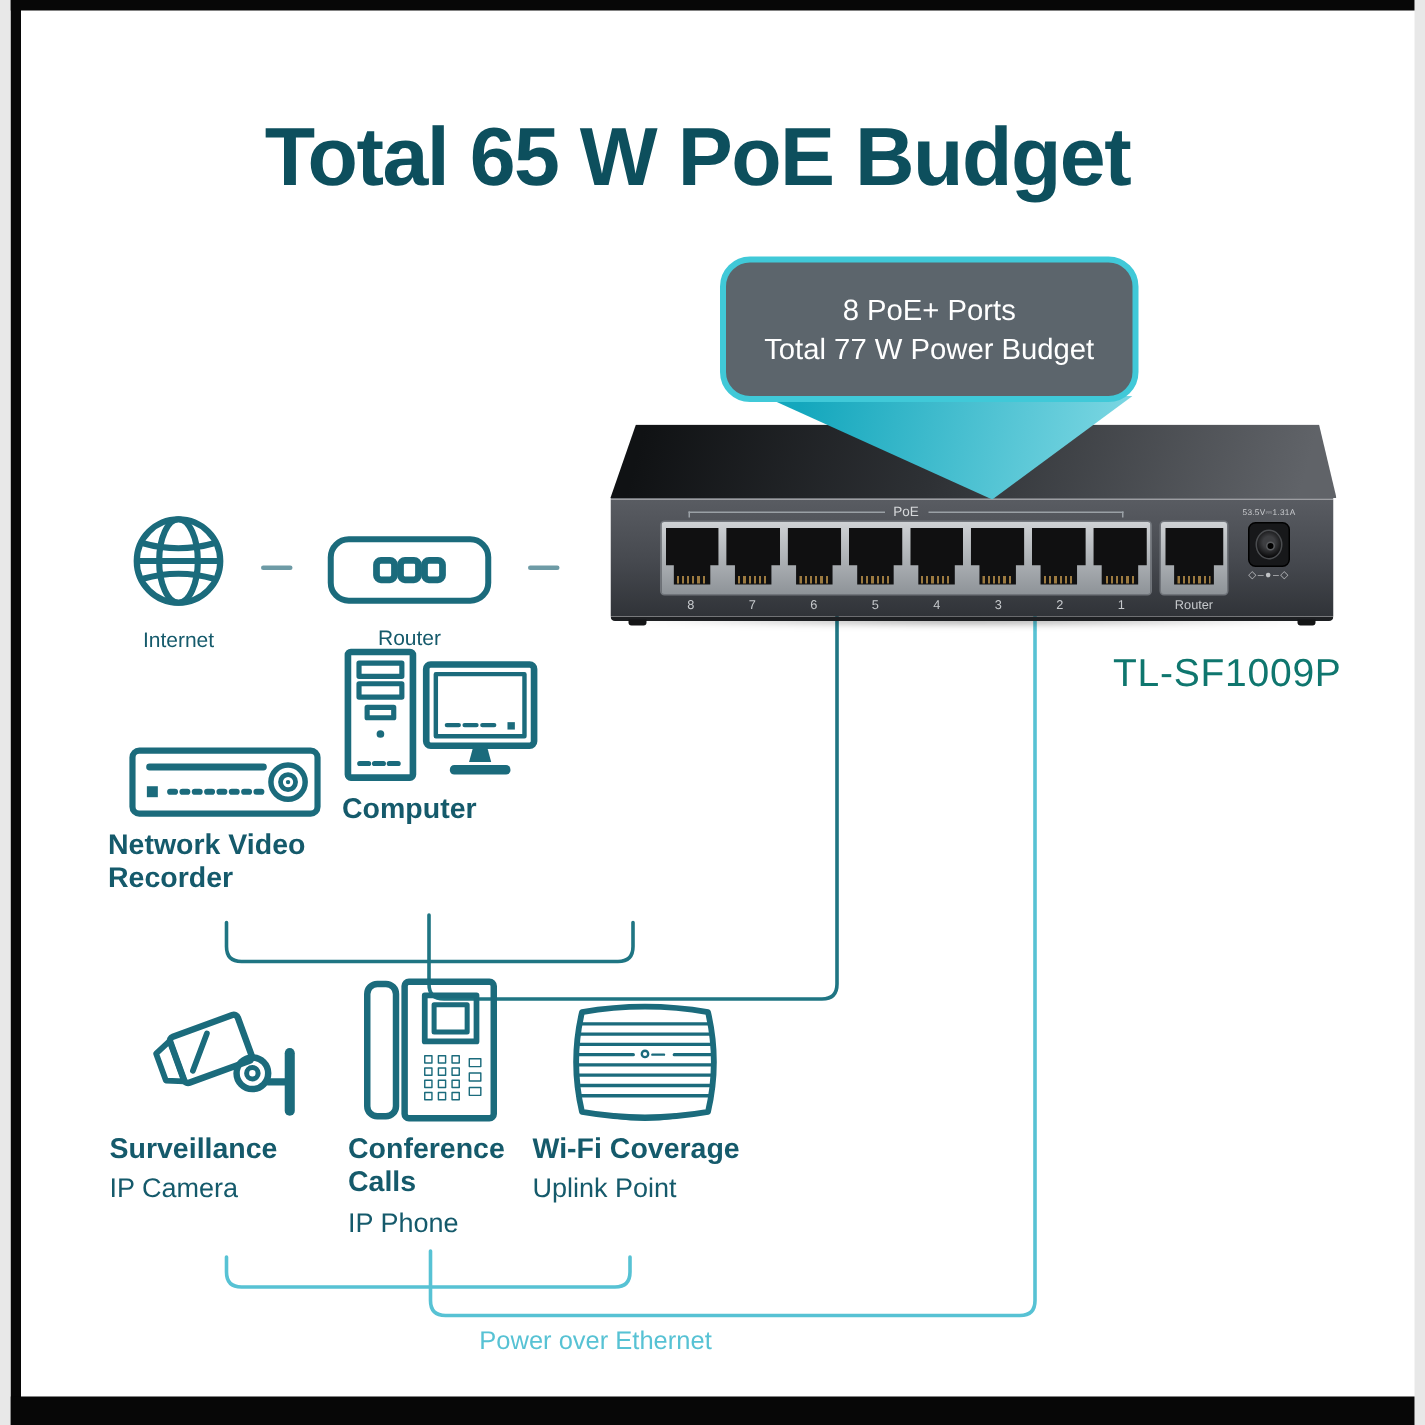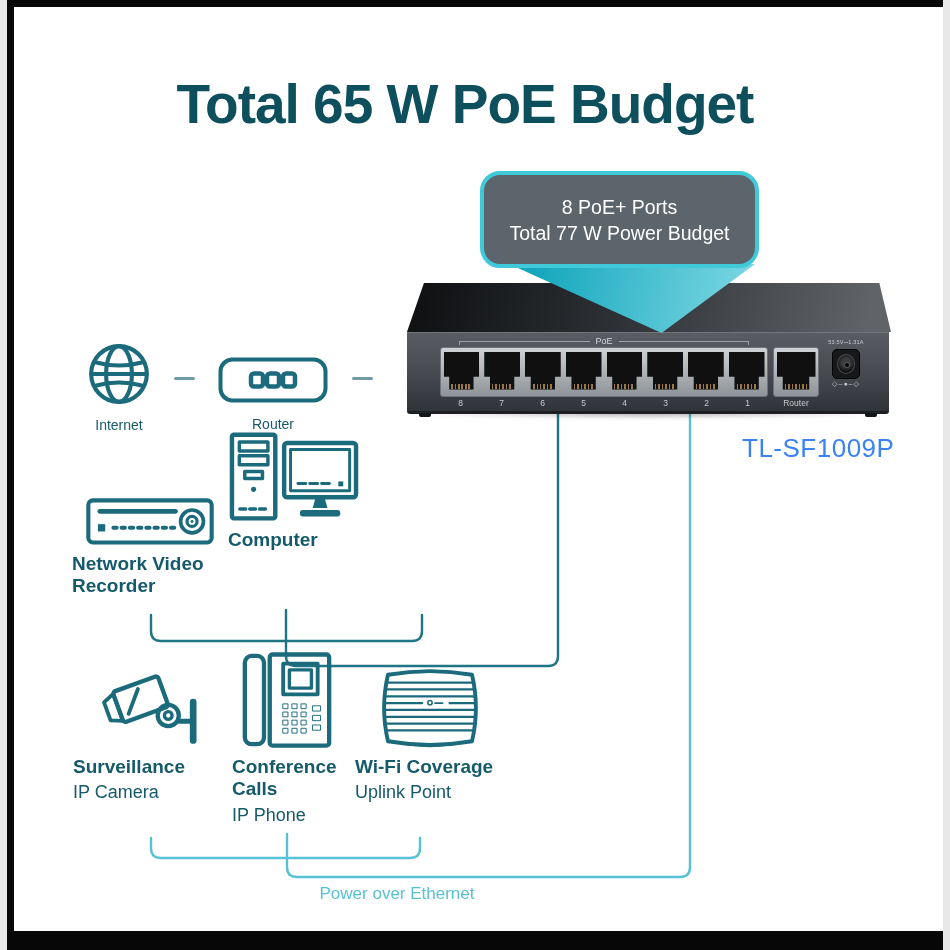--- a/index.html
+++ b/index.html
@@ -74,21 +74,21 @@
   .rating{font-size:5.5px;color:#c9cbce;letter-spacing:.2px;white-space:nowrap;}
   .dcjack{width:26px;height:28px;margin:3px auto 1px;background:#17181a;border:1px solid #000;
           border-radius:5px;position:relative;}
   .dcjack::before{content:"";position:absolute;inset:4px;border-radius:50%;border:1px solid #4a4c4f;
           background:radial-gradient(circle at 50% 42%,#3d3e41 0 30%,#0b0b0c 75%);}
   .dcjack::after{content:"";position:absolute;left:50%;top:50%;width:4px;height:4px;margin:-2px 0 0 -2px;
           border-radius:50%;background:#000;border:1px solid #5a5c5f;}
   .polar{font-size:7px;color:#c0c2c5;letter-spacing:1px;}
   .shadow{position:absolute;left:402px;top:409px;width:478px;height:9px;z-index:1;
           background:radial-gradient(ellipse at 50% 50%,rgba(0,0,0,.38),rgba(0,0,0,0) 70%);filter:blur(2px);}
-  .model{position:absolute;left:735px;top:433px;font-size:26px;color:#3b82f6;z-index:2;letter-spacing:.5px;}
+  .model{position:absolute;left:735px;top:433px;font-size:26px;color:#0f766e;z-index:2;letter-spacing:.5px;}
 
   
   .device{position:absolute;text-align:left;z-index:2;}
   .device svg{display:block;margin:0 auto;}
   .dname{font-size:19px;font-weight:700;color:var(--ink);line-height:1.18;margin-top:6px;}
   .dsub{font-size:18px;color:var(--ink);margin-top:4px;}
   .dev-nvr{left:65px;top:494px;width:156px;}
   .dev-computer{left:221px;top:432px;width:132px;}
   .dev-printer{left:367px;top:472px;width:96px;}
   .dev-printer .dname{margin-top:8px;}

